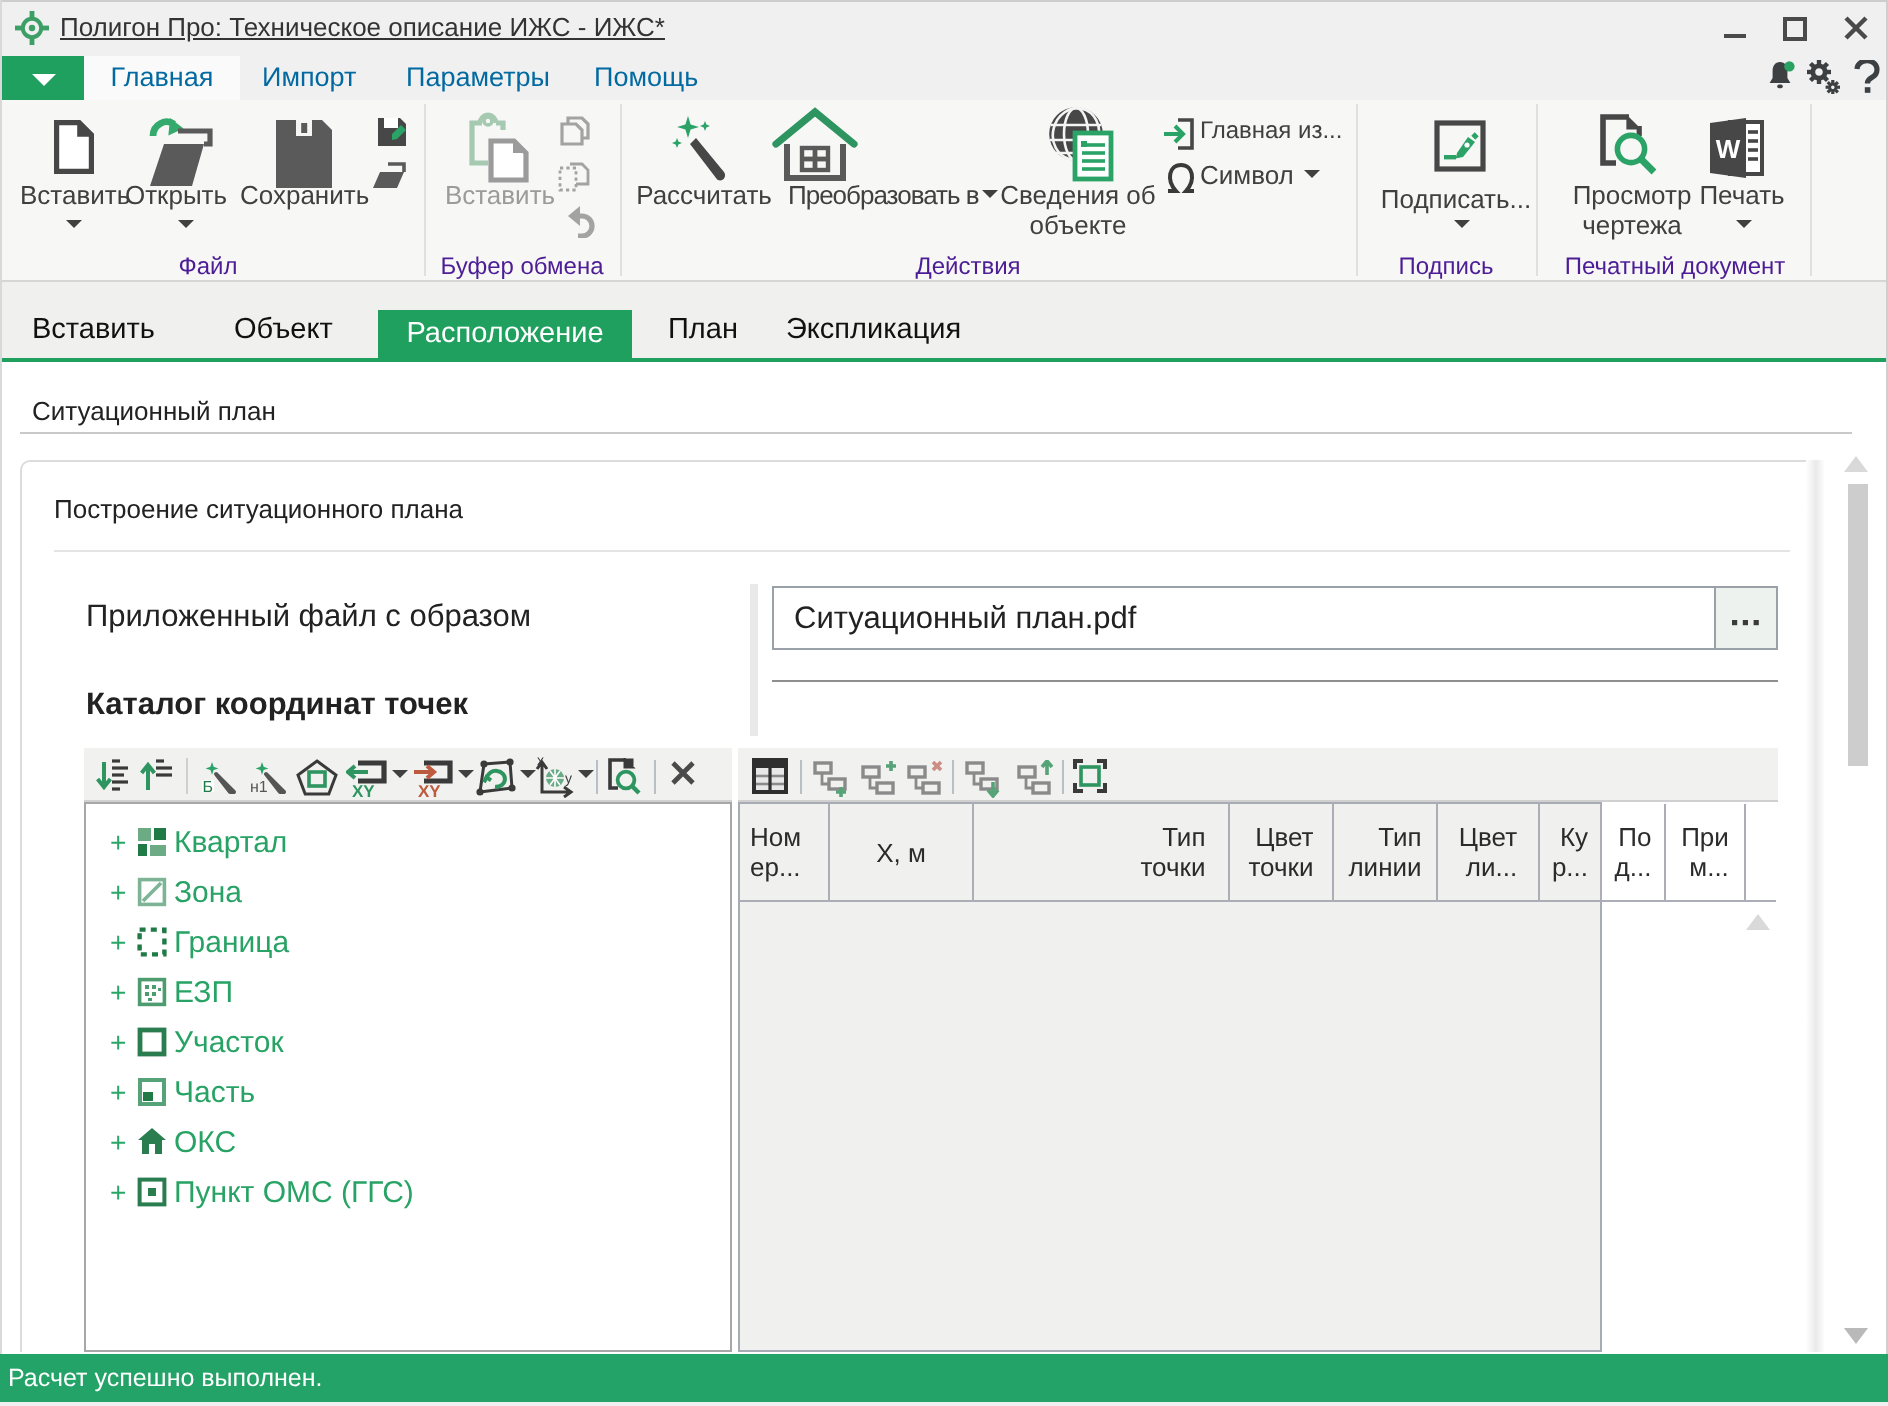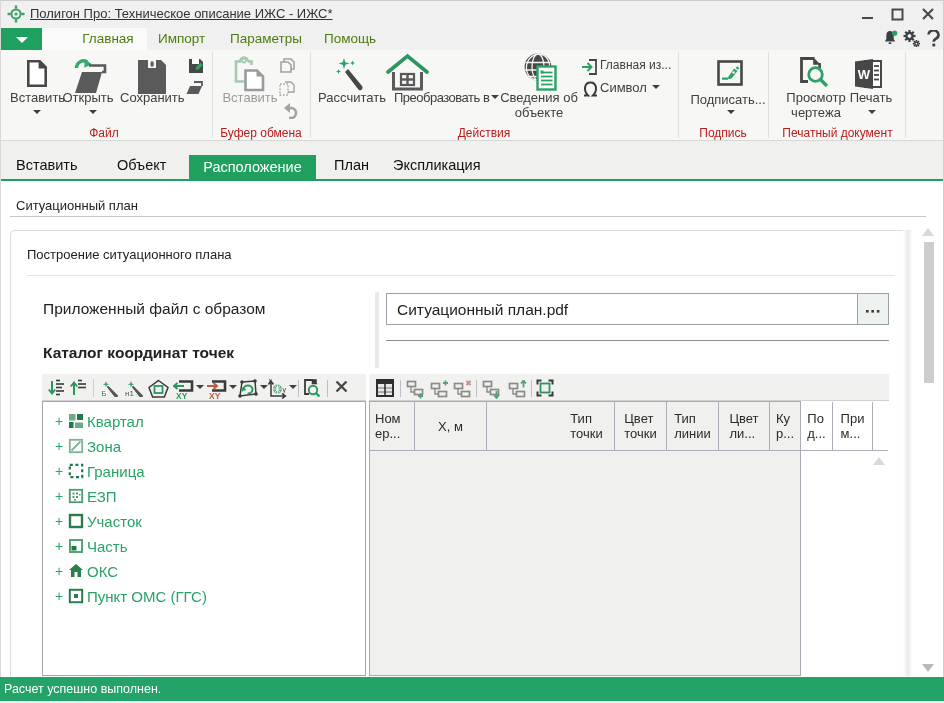--- a/index.html
+++ b/index.html
@@ -8,26 +8,26 @@
   
   #titlebar{left:0;top:0;width:944px;height:28px;background:#f0f0f0;
     border-top:1px solid #cdcdcd;border-left:1px solid #cdcdcd;border-right:1px solid #cdcdcd;
     box-sizing:border-box;}
   #title-text{left:30px;top:6px;font-size:13px;color:#333;text-decoration:underline;}
   .winbtn{top:9px;color:#4a4a4a;}
   
   #tabrow{left:1px;top:28px;width:942px;height:22px;background:#f0f0f0;}
   #menubtn{left:0px;top:0px;width:41px;height:22px;background:#1fa05e;color:#fff;
     text-align:center;line-height:20px;font-size:9px;}
-  .rtab{top:0;height:22px;line-height:22px;font-size:13.5px;color:#4d7c0f;padding-left:27px;}
+  .rtab{top:0;height:22px;line-height:22px;font-size:13.5px;color:#0369a1;}
   #tab-active{left:41px;width:78px;background:#fafafa;text-align:center;}
   
   #ribbon{left:1px;top:50px;width:942px;height:90px;background:#f7f7f6;}
   .gsep{top:2px;width:1px;height:86px;background:#e0e0e0;}
-  .glabel{top:76px;font-size:12px;color:#b91c1c;text-align:center;}
+  .glabel{top:76px;font-size:12px;color:#4c1d95;text-align:center;}
   .blabel{font-size:13px;color:#404040;text-align:center;white-space:nowrap;}
   .blabel-dis{font-size:13px;color:#9b9b9b;text-align:center;white-space:nowrap;}
   .drop{width:0;height:0;border-left:4px solid transparent;border-right:4px solid transparent;
         border-top:4px solid #404040;}
   #ribbon-bottom{left:1px;top:140px;width:942px;height:1px;background:#d6d6d6;}
   
   #doctabs{left:1px;top:141px;width:942px;height:38px;background:#f0f0ef;}
   .dtab{top:0;height:27px;line-height:27px;font-size:14.5px;color:#111;}
   #dtab-active{background:#1fa05e;color:#fff;text-align:center;}
   #green-line{left:0px;top:179px;width:944px;height:2px;background:#1fa05e;}
@@ -58,21 +58,21 @@
   
   #tree{left:42px;top:401px;width:324px;height:275px;background:#fff;
      border:1px solid #a7a7a7;box-sizing:border-box;}
   .titem{left:12px;font-size:15px;color:#29a365;display:flex;align-items:center;height:18px;}
   .titem .plus{color:#2aa668;margin-right:4px;font-size:14px;width:9px;}
   .ticn{margin-right:3px;}
   
   #table{left:369px;top:401px;width:432px;height:275px;background:#f0f0ef;
      border:1px solid #a7abb3;box-sizing:border-box;}
   .th{top:0px;height:48px;border-right:1px solid #abaeb6;box-sizing:border-box;
-      font-size:13px;color:#2b2b2b;text-align:left;display:flex;align-items:center;justify-content:center;}
+      font-size:13px;color:#2b2b2b;text-align:right;display:flex;align-items:center;justify-content:center;}
   #thead-line{left:0px;top:48px;width:518px;height:1px;background:#abaeb6;}
   .arr-up{width:0;height:0;border-left:6px solid transparent;border-right:6px solid transparent;
       border-bottom:8px solid #d9d9d9;}
   .arr-dn{width:0;height:0;border-left:6px solid transparent;border-right:6px solid transparent;
       border-top:8px solid #d9d9d9;}
   
   #sb-outer{left:922px;top:226px;width:16px;height:450px;background:#fff;}
   #sb-thumb{left:924px;top:242px;width:10px;height:141px;background:#cdcdcd;}
   
   #status{left:0px;top:677px;width:944px;height:24px;background:#23a367;color:#fff;

